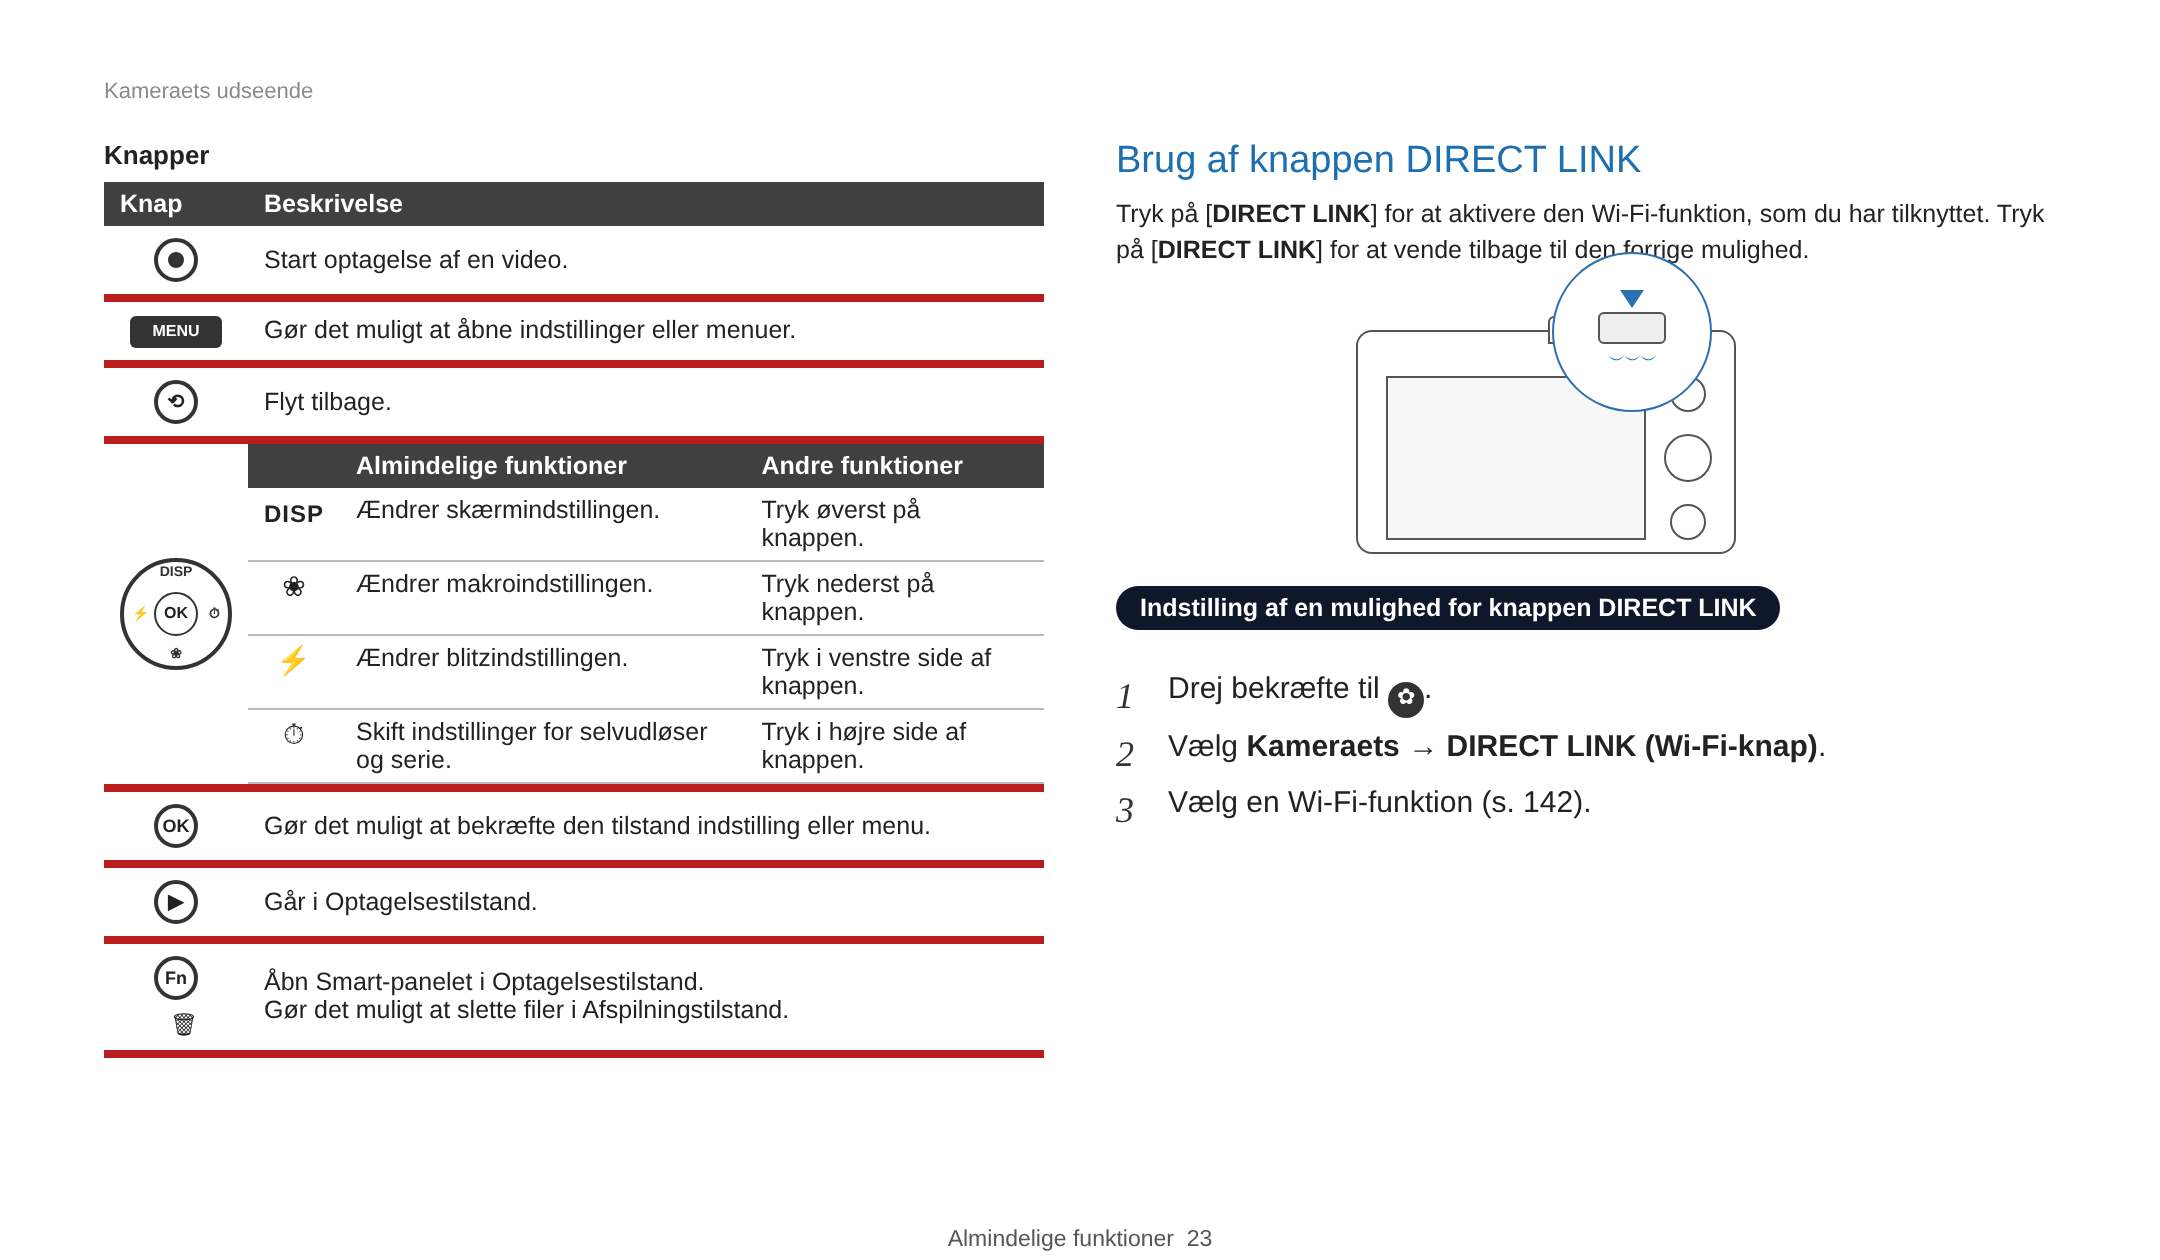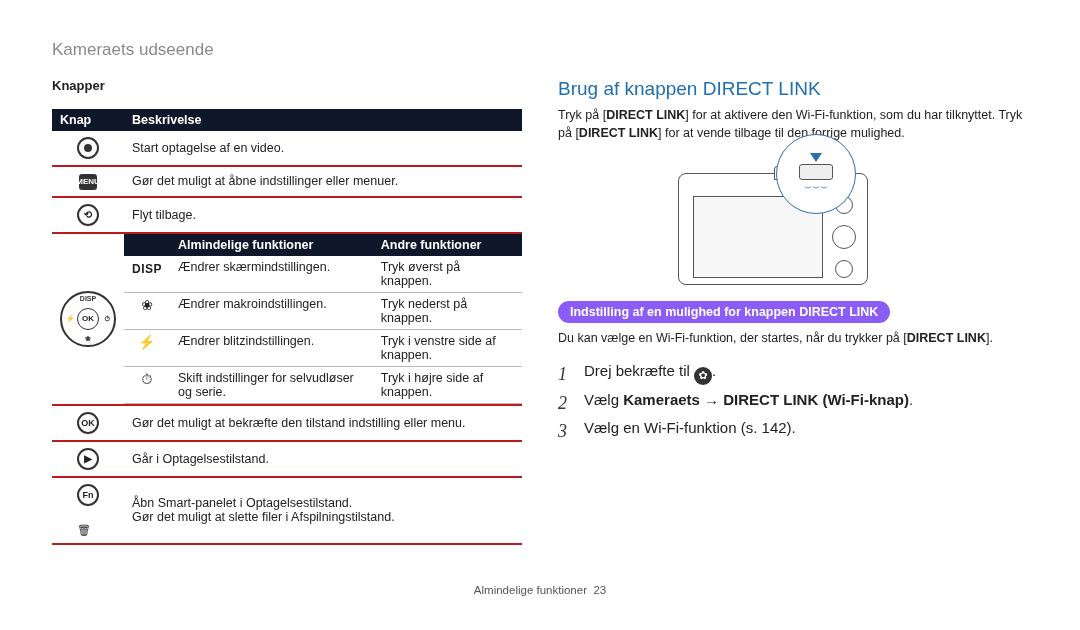--- a/index.html
+++ b/index.html
@@ -7,66 +7,66 @@
     width: 1080px; height: 630px;
     font-family: "Segoe UI", Arial, sans-serif;
     font-size: 13px;
     color: #222;
     background: #fff;
     position: relative;
     padding: 40px 52px 0 52px;
   }
   .page-head {
     color: #8a8a8a;
-    font-size: 17px;
+    font-size: 11px;
     margin-bottom: 18px;
   }
   .cols { display: flex; gap: 36px; }
   .col { flex: 1 1 0; }
   .left .section-title {
     font-weight: bold;
     font-size: 13px;
-    margin-bottom: 16px;
+    margin-bottom: 6px;
   }
   table.main {
     width: 100%;
     border-collapse: collapse;
     font-size: 12.5px;
   }
   table.main thead th {
-    background: #0f172a;
+    background: #404040;
     color: #fff;
     font-weight: bold;
     text-align: left;
     padding: 4px 8px;
     border: none;
   }
   table.main td {
-    border-bottom: 2px solid #b91c1c;
+    border-bottom: 4px solid #b91c1c;
     padding: 6px 8px;
     vertical-align: middle;
   }
   .icon-cell { width: 70px; text-align: center; }
   .icon-circle {
     display: inline-flex; align-items: center; justify-content: center;
     width: 22px; height: 22px;
     border: 2px solid #333; border-radius: 50%;
     font-size: 10px; font-weight: bold;
     background: #fff;
   }
   .icon-circle.solid-dot::after {
     content: ""; width: 8px; height: 8px; background: #333; border-radius: 50%;
   }
   .menu-rect {
     display: inline-flex; align-items: center; justify-content: center;
-    width: 18px; height: 16px; background: #333; color: #fff;
+    width: 46px; height: 16px; background: #333; color: #fff;
     border-radius: 3px; font-size: 8px; font-weight: bold;
   }
   .fn-icon {
-    display: inline-flex; flex-direction: column; align-items: flex-start; gap: 18px;
+    display: inline-flex; flex-direction: column; align-items: flex-end; gap: 6px;
   }
   .disp-label { font-weight: bold; font-size: 12px; letter-spacing: 0.5px; }
 
   
   table.sub {
     width: 100%;
     border-collapse: collapse;
     font-size: 12.5px;
   }
   table.sub th {
@@ -155,21 +155,21 @@
   .magnifier .dl-btn {
     width: 34px; height: 16px; border: 1.2px solid #555; border-radius: 3px;
     background: #eee;
   }
   .magnifier .waves {
     margin-top: 2px; font-size: 9px; color: #2a6fb0; letter-spacing: -1px;
   }
 
   .pill {
     display: inline-block;
-    background: #8b5cf6;
+    background: #0f172a;
     color: #fff;
     border-radius: 12px;
     padding: 4px 12px;
     font-size: 12.5px;
     font-weight: 600;
     margin: 10px 0 6px 0;
   }
   ol.steps {
     list-style: none;
     margin-top: 10px;
@@ -190,21 +190,21 @@
     font-size: 18px;
     color: #333;
   }
   .gear-icon {
     display: inline-flex; align-items: center; justify-content: center;
     width: 18px; height: 18px; border-radius: 50%;
     background: #333; color: #fff; font-size: 11px;
     vertical-align: -3px;
   }
   .footer {
-    position: absolute; bottom: 34px; left: 0; right: 0;
+    position: absolute; bottom: 4px; left: 0; right: 0;
     text-align: center; font-size: 11.5px; color: #555;
   }
 </style>
 </head>
 <body>
 
 <div class="page-head">Kameraets udseende</div>
 
 <div class="cols">
 
@@ -317,23 +317,20 @@
         </div>
       </div>
       <div class="magnifier">
         <div class="arrow"></div>
         <div class="dl-btn"></div>
         <div class="waves">︶︶︶</div>
       </div>
     </div>
 
     <div class="pill">Indstilling af en mulighed for knappen DIRECT LINK</div>
-    <p>
-      <span>Du kan vælge en Wi-Fi-funktion, der startes, når du trykker på [</span><span class="bold">DIRECT LINK</span><span>].</span>
-    </p>
 
     <ol class="steps">
       <li>
         <span>Drej bekræfte til </span><span class="gear-icon">✿</span><span>.</span>
       </li>
       <li>
         <span>Vælg </span><span class="bold">Kameraets</span><span> → </span><span class="bold">DIRECT LINK (Wi-Fi-knap)</span><span>.</span>
       </li>
       <li>Vælg en Wi-Fi-funktion (s. 142).</li>
     </ol>

